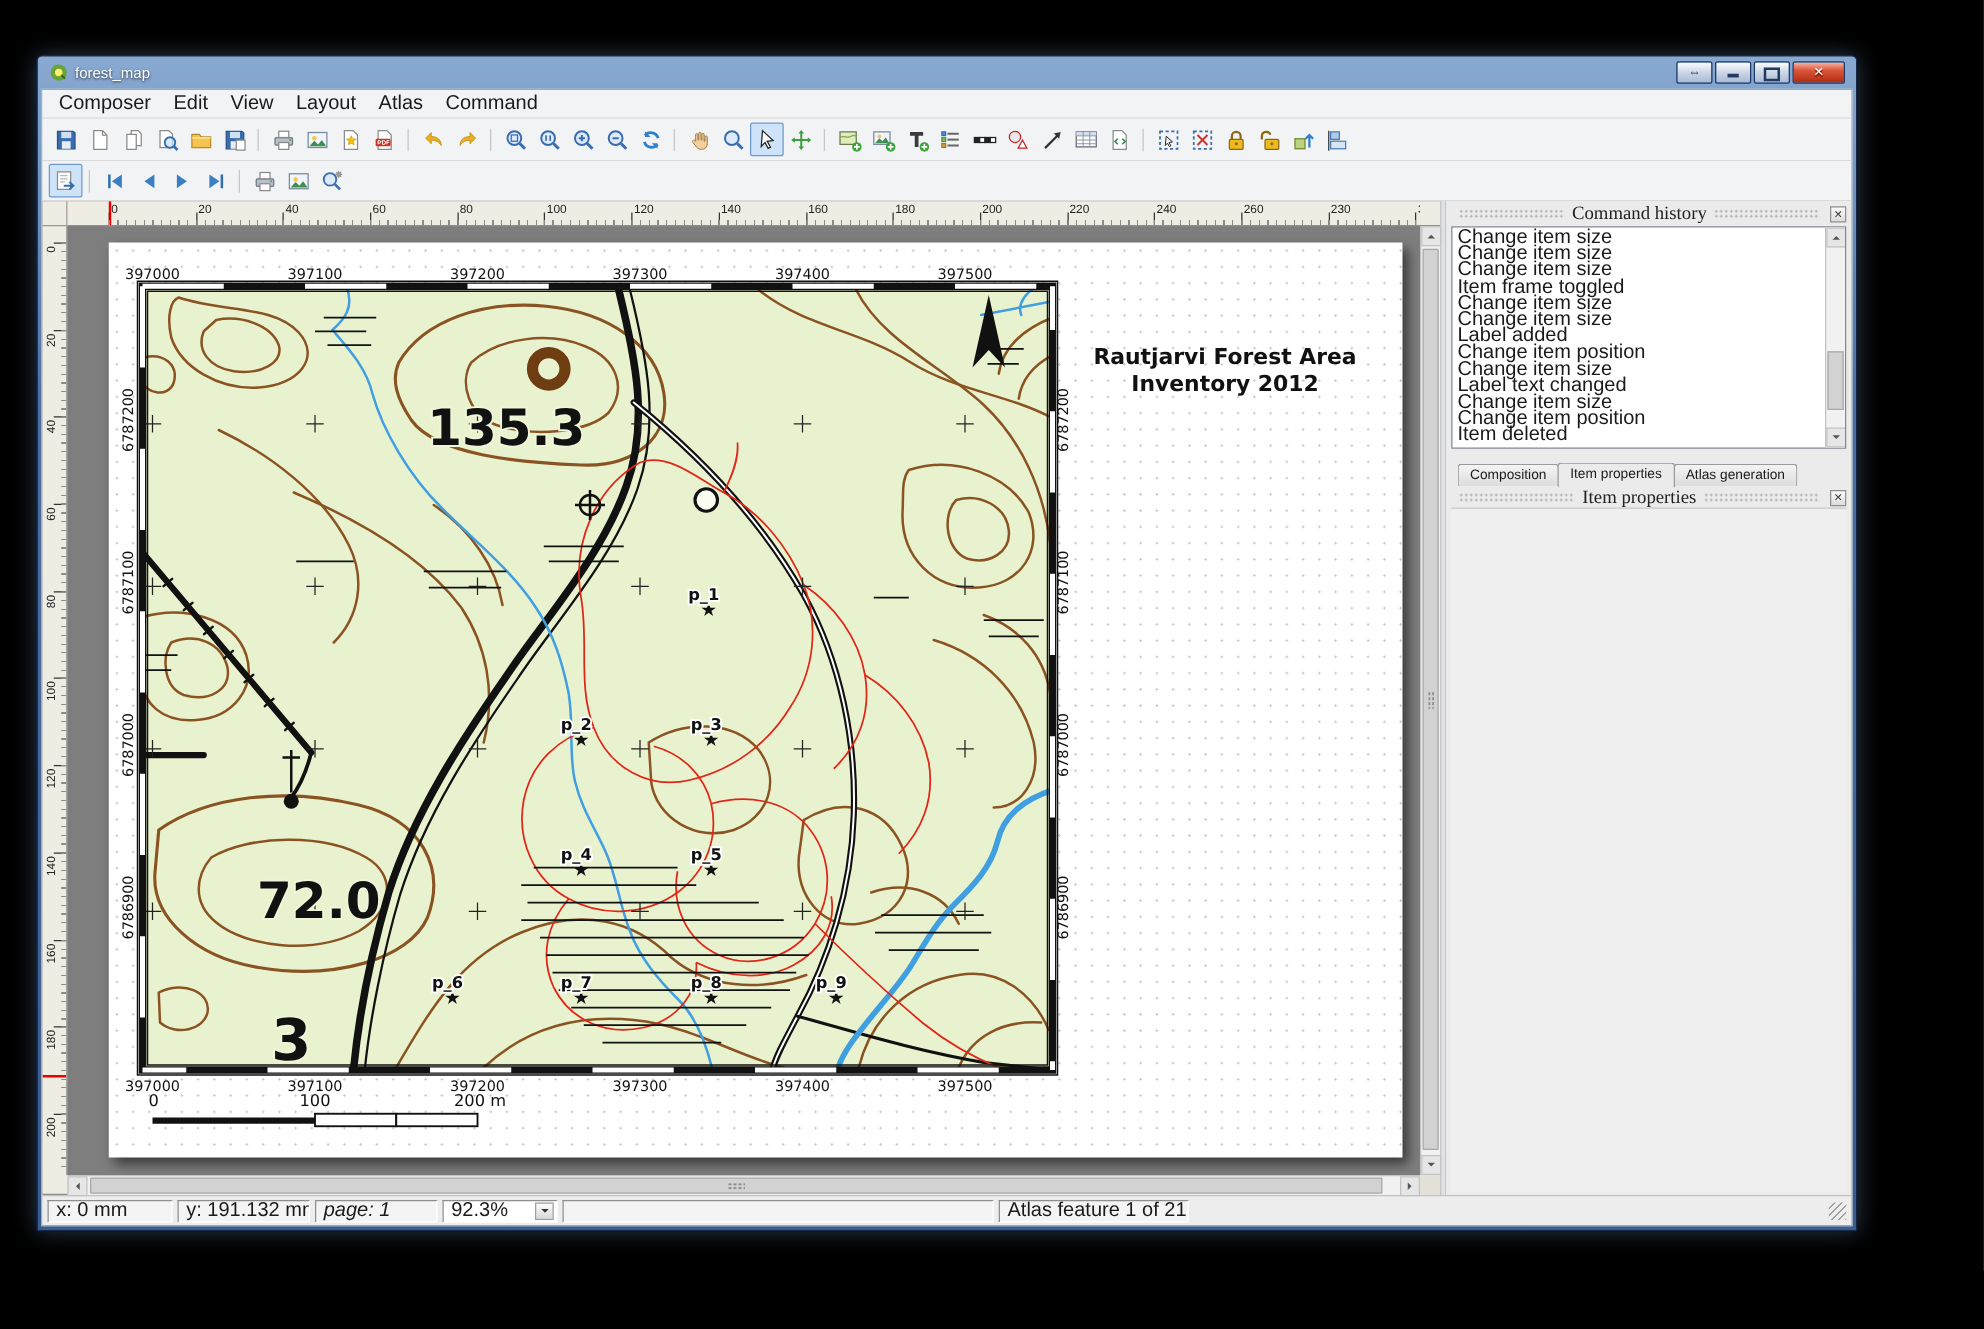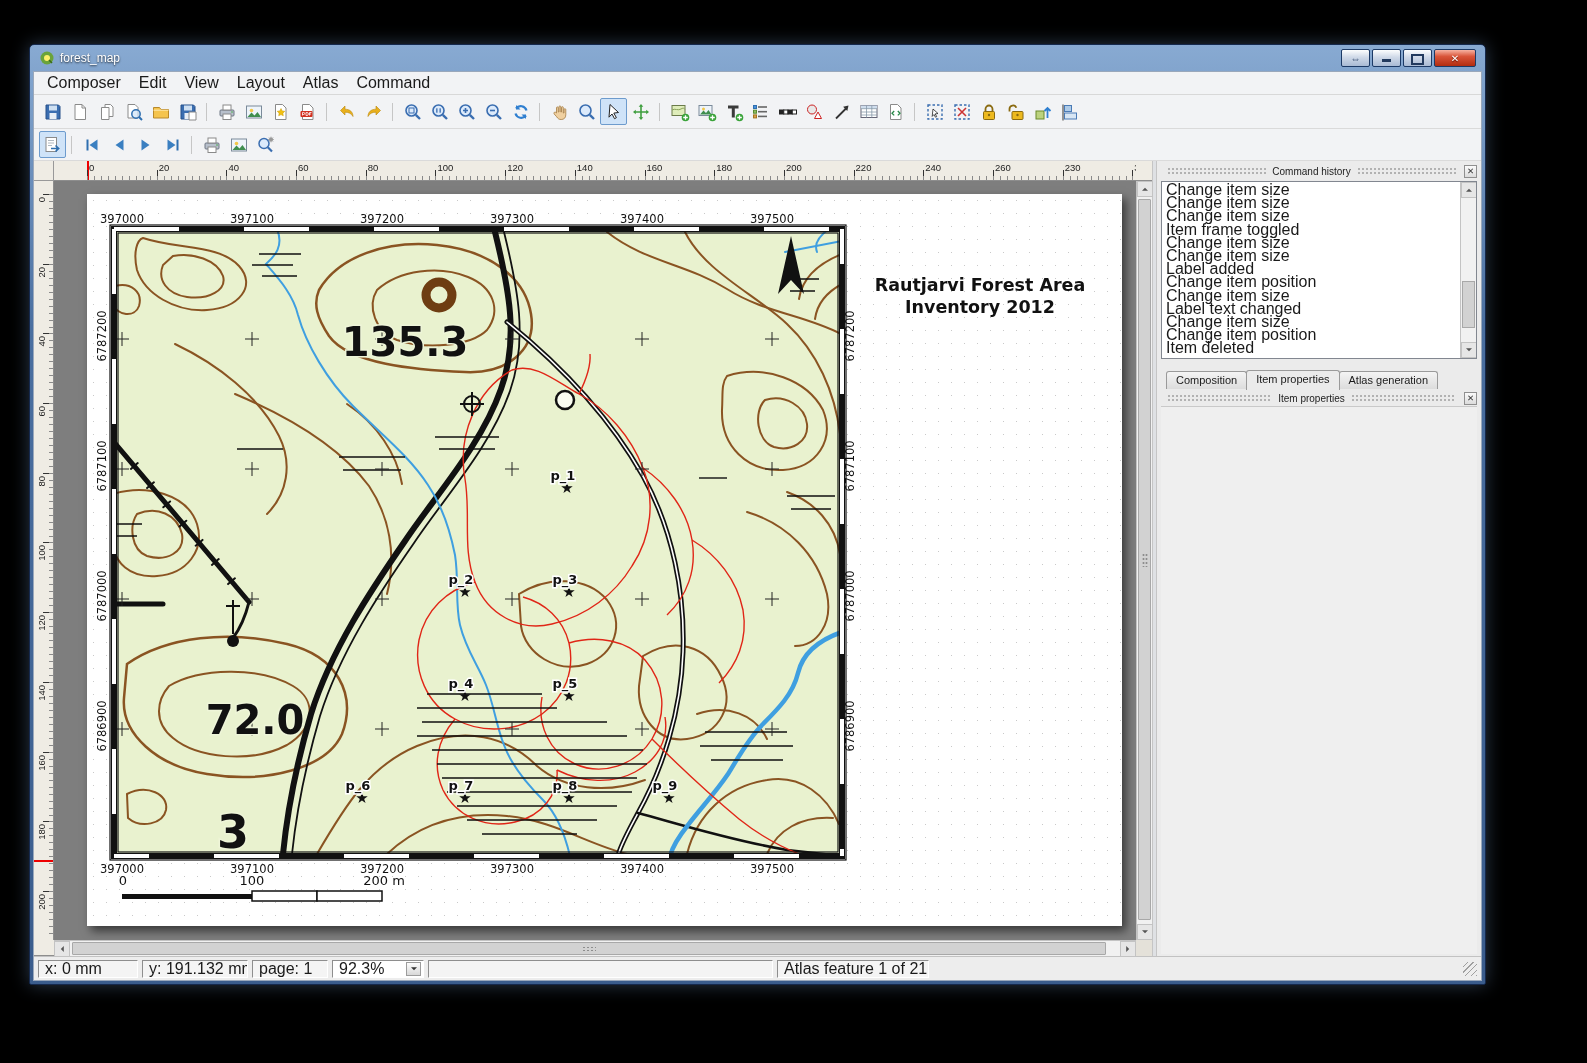--- a/index.html
+++ b/index.html
@@ -81,21 +81,21 @@
   .hthumb { position:absolute; top:1px; bottom:1px; left:18px; right:30px; background:#d2d2d2; border:1px solid #a8a8a8; border-radius:1px; }
   .thumb-grip { position:absolute; left:50%; top:50%; transform:translate(-50%,-50%); width:14px; height:6px;
                 background-image:radial-gradient(#8d8d8d 1px, transparent 1.1px); background-size:4px 3px; }
   .vthumb .th-grip-v { position:absolute; left:50%; top:50%; transform:translate(-50%,-50%); width:6px; height:14px;
                 background-image:radial-gradient(#8d8d8d 1px, transparent 1.1px); background-size:3px 4px; }
 
   .splitter { width:5px; background:#dfe1e4; border-left:1px solid #c5c5c5; border-right:1px solid #c5c5c5; flex:0 0 auto; }
 
   
   .panel { flex:1; background:#ebebeb; padding:2px 4px; display:flex; flex-direction:column; min-width:0; }
-  .dock-title { height:16px; display:flex; align-items:center; font-size:10px; color:#222; flex:0 0 auto; }
+  .dock-title { height:16px; display:flex; align-items:center; font-size:15px; color:#222; flex:0 0 auto;font-family:Liberation Serif, serif; }
   .dock-title .dots { flex:1; height:8px; margin:0 6px;
       background-image:radial-gradient(#b2b2b2 1px, transparent 1.1px); background-size:4px 4px; }
   .dock-close { width:13px; height:13px; border:1px solid #8f8f8f; background:linear-gradient(#fafafa,#dcdcdc);
                 font-size:8.5px; line-height:11px; text-align:center; color:#333; margin-left:2px; flex:0 0 auto; }
   .dock-close::before { content:"\2715"; }
   .cmd-list { height:178px; background:#fff; border:1px solid #828790; margin:2px 0 10px; position:relative;
               overflow:hidden; padding:1px 18px 0 1px; flex:0 0 auto; }
   .hist-row { font-size:16px; line-height:13.2px; padding:0 3px; white-space:nowrap; }
   .list-sb { position:absolute; right:0; top:0; bottom:0; width:16px; background:#f1f1f1; border-left:1px solid #c3c3c3; }
   .list-thumb { position:absolute; left:1px; right:1px; top:56%; height:27%; background:#d2d2d2; border:1px solid #a8a8a8; }
@@ -103,21 +103,21 @@
   .tab { font-size:11px; padding:2px 9px 3px; background:linear-gradient(#f4f4f4,#dcdcdc); border:1px solid #9a9a9a;
          border-bottom:none; border-radius:3px 3px 0 0; margin-right:-1px; position:relative; }
   .tab.active { background:#ebebeb; padding-bottom:5px; z-index:2; }
   .panel-body { flex:1; background:#efefef; border-top:1px solid #c9c9c9; margin-top:0; }
 
   
   .statusbar { height:24px; background:#ededed; border-top:1px solid #c2c2c2; display:flex; align-items:center;
                padding:0 4px; gap:4px; flex:0 0 auto; }
   .sfield { height:18px; border:1px solid; border-color:#8e8e8e #fff #fff #8e8e8e; background:#f4f4f4;
             font-size:16px; line-height:16px; padding:0 6px; white-space:nowrap; overflow:hidden; }
-  .sfield.w-x { width:100px; } .sfield.w-y { width:106px; } .sfield.w-page { width:76px; }
+  .sfield.w-x { width:100px; } .sfield.w-y { width:106px; } .sfield.w-page { width:98px;font-style:italic; }
   .sfield.zoom { width:92px; background:#fff; display:flex; align-items:center; justify-content:space-between; padding-right:2px; }
   .zoom .dd { width:15px; height:14px; background:linear-gradient(#fdfdfd,#d8d8d8); border:1px solid #9c9c9c; position:relative; }
   .zoom .dd::before { content:""; position:absolute; left:50%; top:50%; transform:translate(-50%,-30%);
                       border:3.5px solid transparent; border-top-color:#333; }
   .sfield.msg { width:345px; } .sfield.atlas { width:152px; }
   .grip { margin-left:auto; width:14px; height:14px;
           background:repeating-linear-gradient(135deg, transparent 0 3px, #9f9f9f 3px 4px); }
 
   .sprite { position:absolute; width:0; height:0; overflow:hidden; }
 </style>

